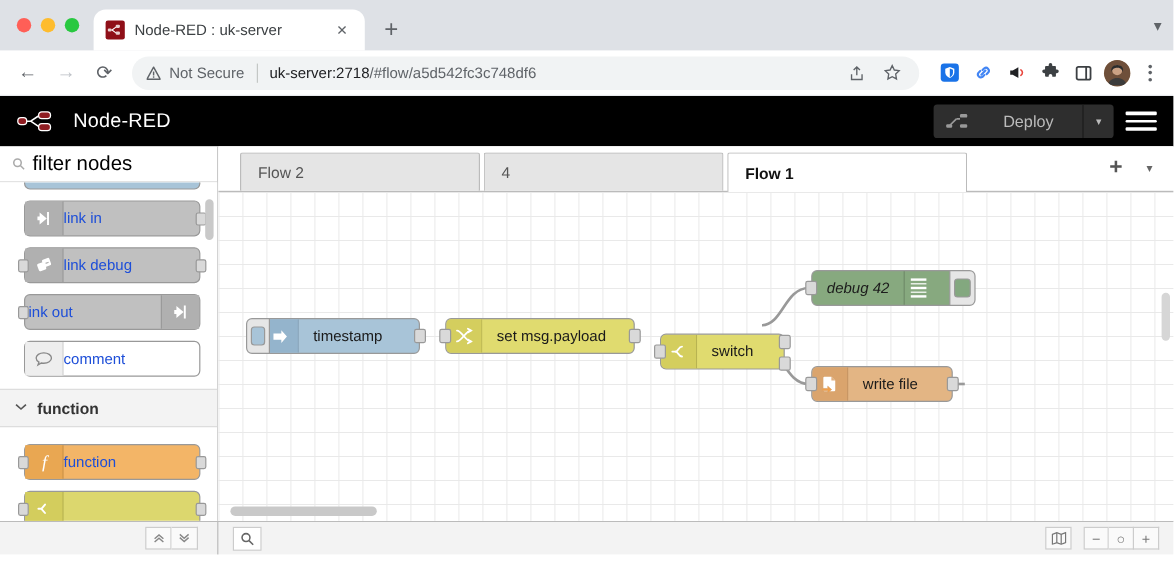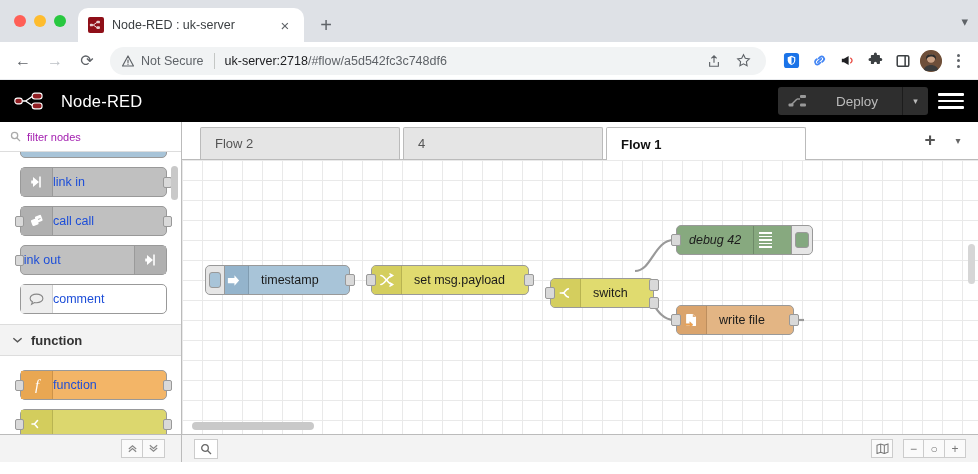--- a/index.html
+++ b/index.html
@@ -88,21 +88,21 @@
 
   
   .nr-main { display:flex; height:312px; }
 
   
   .palette { width:182px; background:#fff; border-right:1px solid #bbb;
     display:flex;flex-direction:column; position:relative;}
   .filter-box { height:30px;border-bottom:1px solid #ddd;display:flex;align-items:center;
     gap:6px;padding:0 10px;flex:none;}
   .filter-box .mag { color:#aaa; font-size:11px; display:flex;align-items:center;}
-  .filter-ph { color:#a21caf;font-size:11px;}
+  .filter-ph { color:#000000;font-size:17px;}
   .palette-scroll { flex:1; overflow:hidden; position:relative; background:#fff;}
   .pal-v-scroll { position:absolute; right:3px; top:14px; width:7px; height:34px;
     background:#c9c9c9; border-radius:4px; }
 
   .pnode {
     height:30px;margin:9px 14px 0 20px;border-radius:5px;display:flex;align-items:center;
     position:relative;border:1px solid #999;
   }
   .pnode .picon {
     width:32px;height:100%;display:flex;align-items:center;justify-content:center;
@@ -374,21 +374,21 @@
         </div>
 
         <div class="pnode grey">
           <span class="picon">
             <svg width="16" height="16" viewBox="0 0 16 16">
                 <rect x="2.5" y="6" width="6.5" height="6.5" rx="1.2" fill="#fff" transform="rotate(-20 5.7 9.2)"></rect>
                 <rect x="6.5" y="2.5" width="6.5" height="6.5" rx="1.2" fill="#fff" transform="rotate(-20 9.7 5.7)"></rect>
                 <path d="M9 6.5l2.5-1" stroke="#b0b0b0" stroke-width="1"></path>
               </svg>
           </span>
-          <span class="plabel">call call</span>
+          <span class="plabel">link debug</span>
           <span class="port l"></span>
           <span class="port r"></span>
         </div>
 
         <div class="pnode grey">
           <span class="plabel">link out</span>
           <span class="picon" style="border-right:none;border-left:1px solid rgba(0,0,0,.12);">
             <svg width="16" height="16" viewBox="0 0 16 16">
                 <path d="M4 3l6 5-6 5V9.6H2.2V6.4H4z" fill="#fff"></path>
                 <path d="M11 2.6v10.8" stroke="#fff" stroke-width="1.6"></path>

